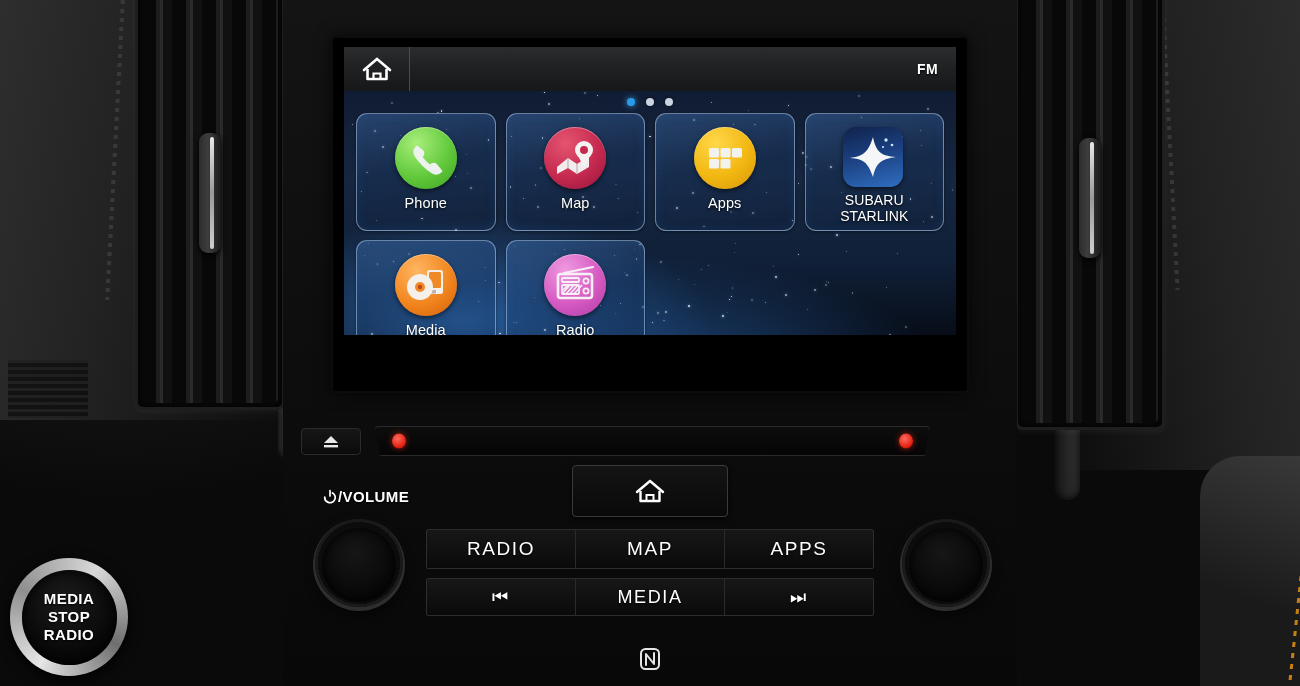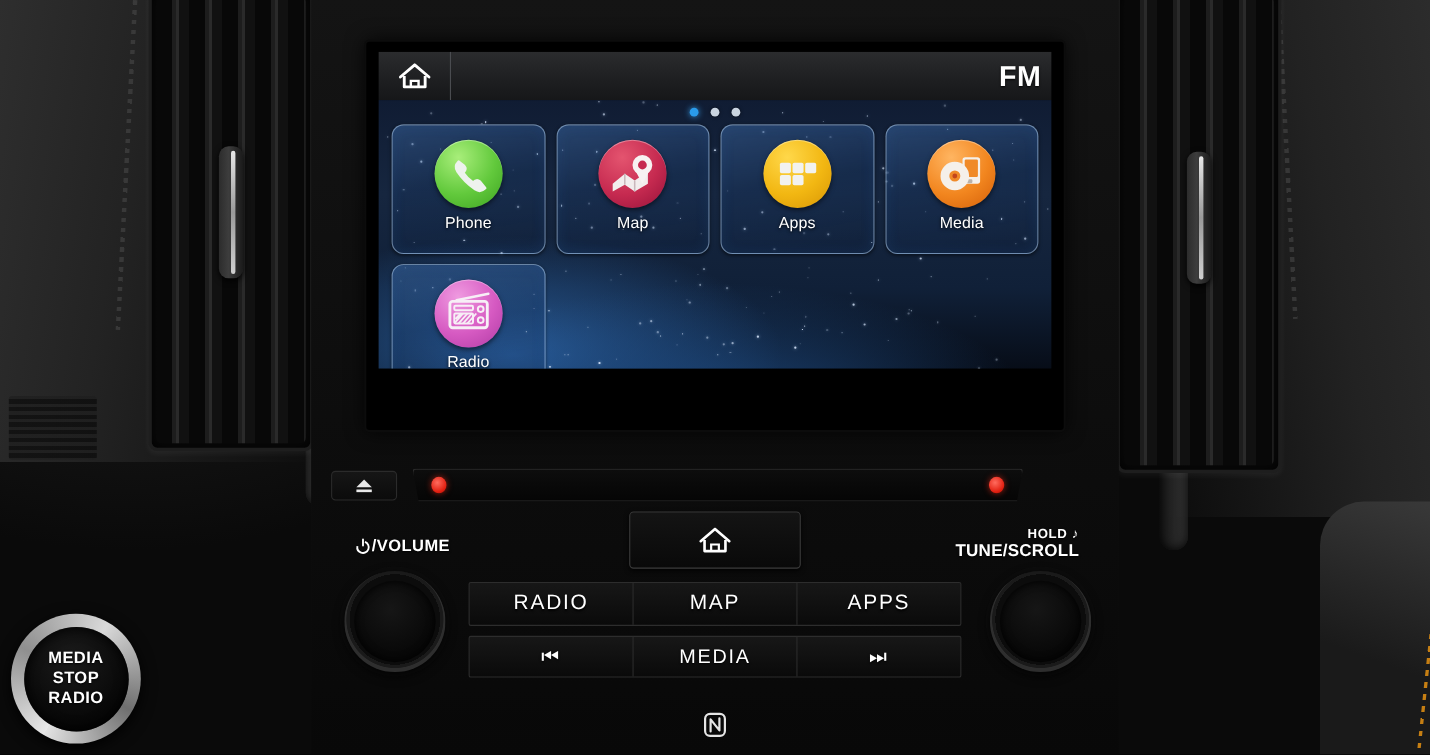--- a/index.html
+++ b/index.html
@@ -86,21 +86,21 @@
   .ui { position:absolute; left:11px; top:9px; width:612px; height:336px; overflow:hidden;}
 
   
   .titlebar { position:absolute; left:0; top:0; width:100%; height:44px;
     background:linear-gradient(180deg,#2b2c2e 0%,#202123 48%,#161719 100%);
     display:flex; align-items:center; }
   .tb-home { width:66px; height:44px; display:flex; align-items:center; justify-content:center;
     border-right:1px solid #4a4c50; }
   .tb-mid { flex:1; height:44px; }
   .tb-fm { width:57px; height:44px; display:flex; align-items:center; justify-content:center;
-    color:#fff; font-size:26px; font-weight:bold; letter-spacing:.5px;
+    color:#fff; font-size:14px; font-weight:bold; letter-spacing:.5px;
     text-shadow:0 1px 2px #000; }
 
   
   .homepane { position:absolute; left:0; top:44px; width:100%; height:244px;
     background:
       radial-gradient(ellipse 420px 180px at 50% 120%, #1f4d86 0%, rgba(20,50,95,0) 70%),
       radial-gradient(ellipse 340px 150px at 20% 95%, #2a5f9e 0%, rgba(20,50,95,0) 72%),
       linear-gradient(180deg,#101c33 0%,#16263f 35%,#102038 70%,#070d18 100%);
     overflow:hidden;
   }
@@ -451,20 +451,35 @@
                       <rect x="38" y="21" width="10" height="9.5" rx="1.6"></rect>
                       <rect x="15" y="32" width="10" height="9.5" rx="1.6"></rect>
                       <rect x="26.5" y="32" width="10" height="9.5" rx="1.6"></rect>
                     </g>
                   </svg>
                 </div>
               </div>
               <div class="lbl">Apps</div>
             </div>
 
+            <div class="tile">
+              <div class="ico">
+                <div class="sq-blue">
+                  <svg width="60" height="60" viewBox="0 0 60 60" style="position:absolute;left:0;top:0">
+                    <path d="M7 31 C20 29 25 26 30 10 C33 25 38 29 53 30
+                             C38 32 33 36 30 50 C25 35 20 32 7 31 Z" fill="#f4f6f8"></path>
+                    <circle cx="43" cy="13" r="1.7" fill="#cfe6ff"></circle>
+                    <circle cx="49" cy="18" r="1.3" fill="#cfe6ff"></circle>
+                    <circle cx="40" cy="20" r="1.1" fill="#cfe6ff"></circle>
+                  </svg>
+                </div>
+              </div>
+              <div class="lbl two">SUBARU</div>
+              <div class="lbl two" style="margin-top:0">STARLINK</div>
+            </div>
 
             <div class="tile">
               <div class="ico">
                 <div class="circ c-orange">
                   <svg width="62" height="62" viewBox="0 0 62 62" style="position:absolute;left:0;top:0">
                     <rect x="32" y="16" width="16" height="24" rx="2.5" fill="#f5f0ea"></rect>
                     <rect x="34" y="18" width="12" height="16" rx="1.2" fill="#f08a28"></rect>
                     <rect x="36" y="36" width="5" height="3.5" rx="1" fill="#b9b2aa"></rect>
                     <circle cx="25" cy="33" r="13" fill="#f5f0ea"></circle>
                     <circle cx="25" cy="33" r="5" fill="#f08a28"></circle>
@@ -525,27 +540,20 @@
     <div class="knoblabel kl-vol">
       <span>
         <svg width="14" height="15" viewBox="0 0 14 15">
           <circle cx="7" cy="8.5" r="5.2" fill="none" stroke="#fff" stroke-width="1.7" stroke-dasharray="23 10" transform="rotate(-70 7 8.5)"></circle>
           <path d="M7 1.5 V7" stroke="#fff" stroke-width="1.7" stroke-linecap="round"></path>
         </svg>
       </span>
       <span>/VOLUME</span>
     </div>
 
-    <div class="knoblabel kl-tune">
-      <span class="hold">
-        <span>HOLD</span>
-        <span> ♪</span>
-      </span>
-      <span class="ts">TUNE/SCROLL</span>
-    </div>
 
     <div class="knob vol"></div>
     <div class="knob tune"></div>
 
     <div class="hardrow rowtop">
       <div class="hb">RADIO</div>
       <div class="hb">MAP</div>
       <div class="hb">APPS</div>
     </div>
     <div class="hardrow rowbot">

